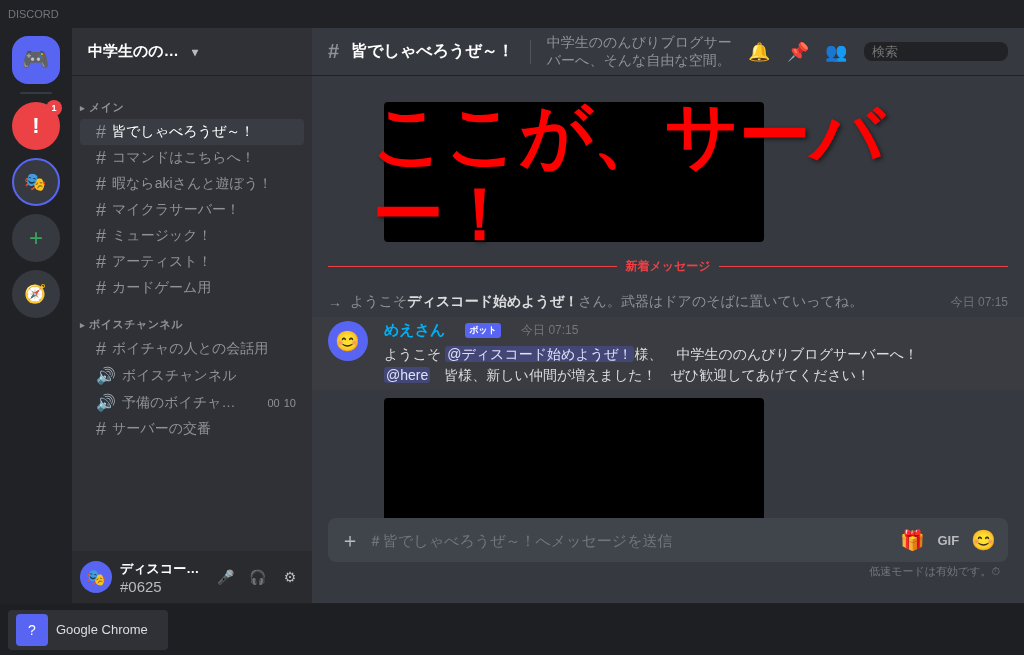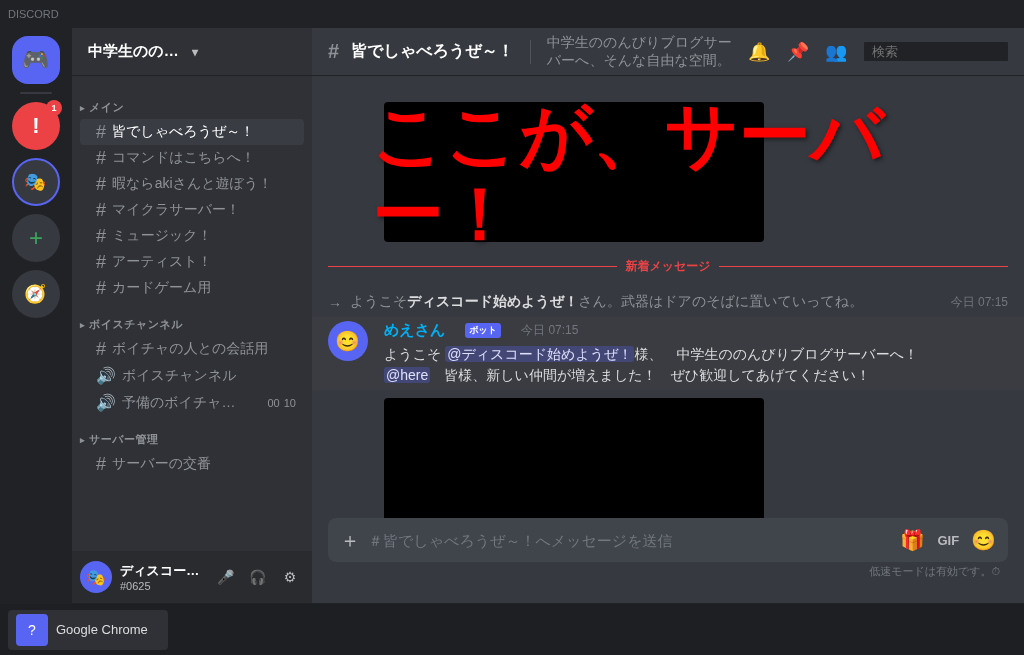--- a/index.html
+++ b/index.html
@@ -242,21 +242,21 @@
     }
 
     .user-name {
       color: #fff;
       font-size: 13px;
       font-weight: 600;
     }
 
     .user-tag {
       color: #b9bbbe;
-      font-size: 11px;
+      font-size: 15px;
     }
 
     .user-controls {
       display: flex;
       gap: 4px;
     }
 
     .user-control-btn {
       width: 28px;
       height: 28px;
@@ -362,21 +362,21 @@
     }
 
     .header-icon {
       color: #b9bbbe;
       cursor: pointer;
       font-size: 18px;
     }
 
     #search-box {
       background: #202225;
-      border-radius: 1px;
+      border-radius: 8px;
       padding: 2px 8px;
       display: flex;
       align-items: center;
       gap: 4px;
       width: 144px;
     }
 
     #search-box input {
       background: none;
       border: none;
@@ -659,21 +659,20 @@
       </div>
       <div class="channel-item">
         <span class="channel-speaker">🔊</span>
         <span class="channel-name">予備のボイチャ…</span>
         <div class="voice-count">
           <span>00</span>
             <span>10</span>
         </div>
       </div>
 
-      <div class="channel-category">サーバー管理</div>
       <div class="channel-item">
         <span class="channel-hash">#</span>
         <span class="channel-name">サーバーの交番</span>
       </div>
     </div>
 
     <div id="user-area">
       <div class="user-avatar-small">
         <span style="font-size:16px;">🎭</span>
       </div>

